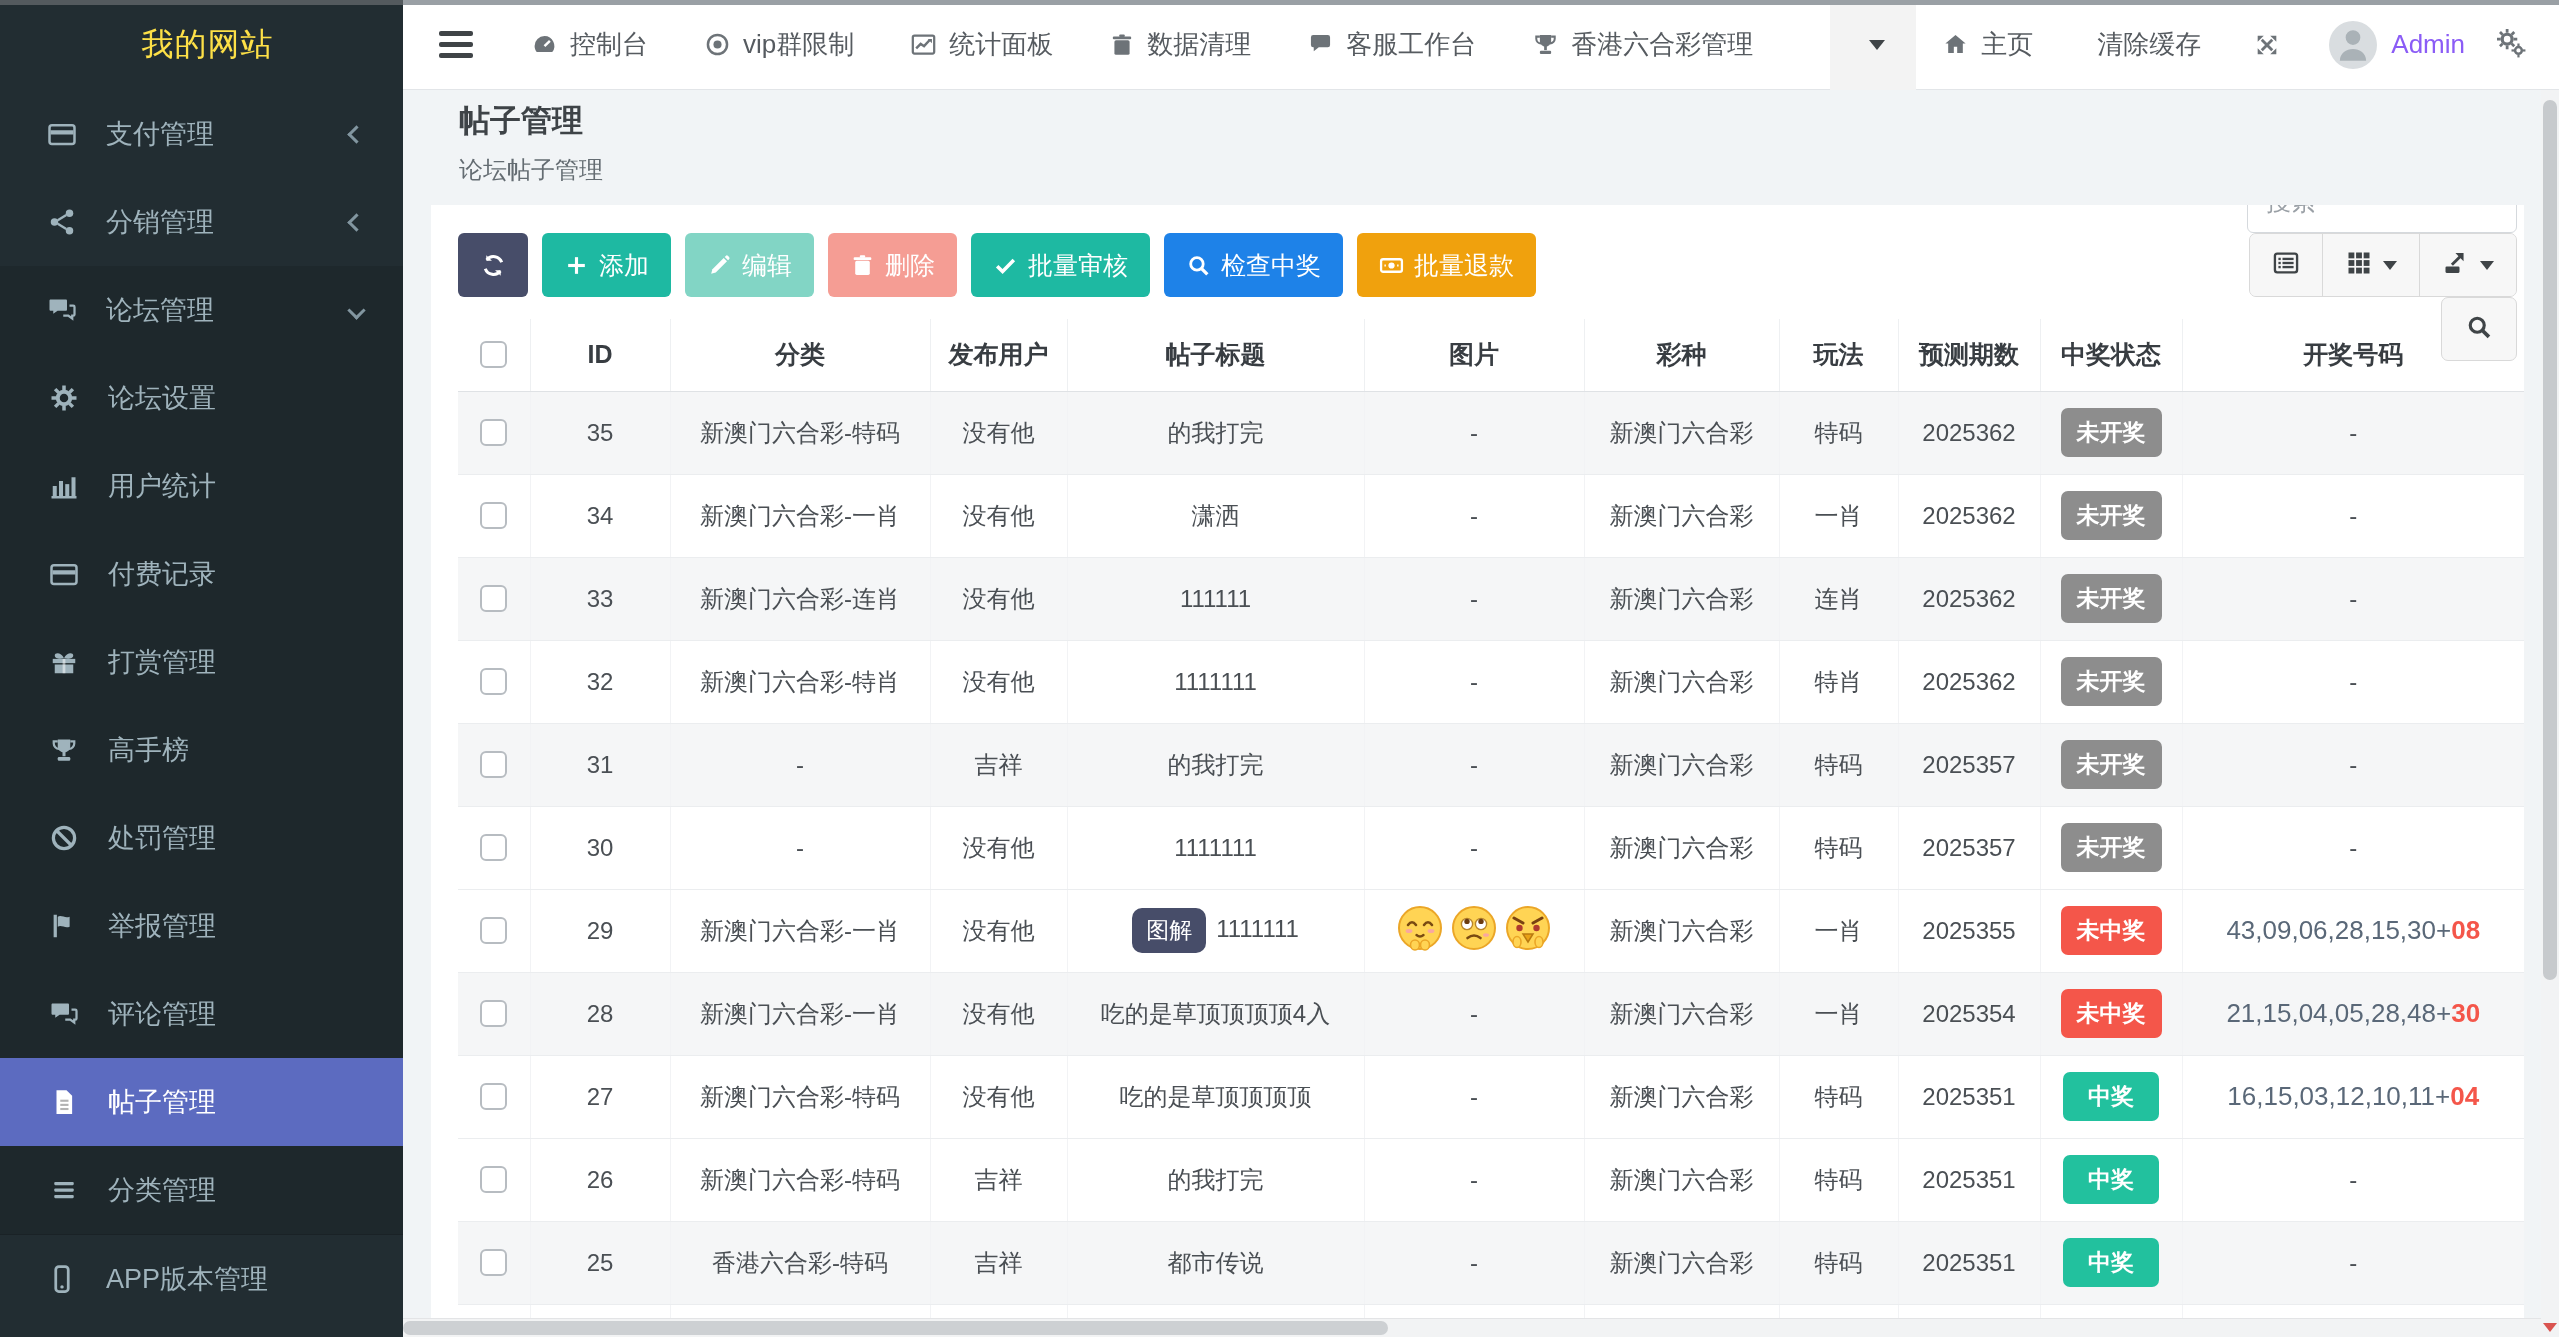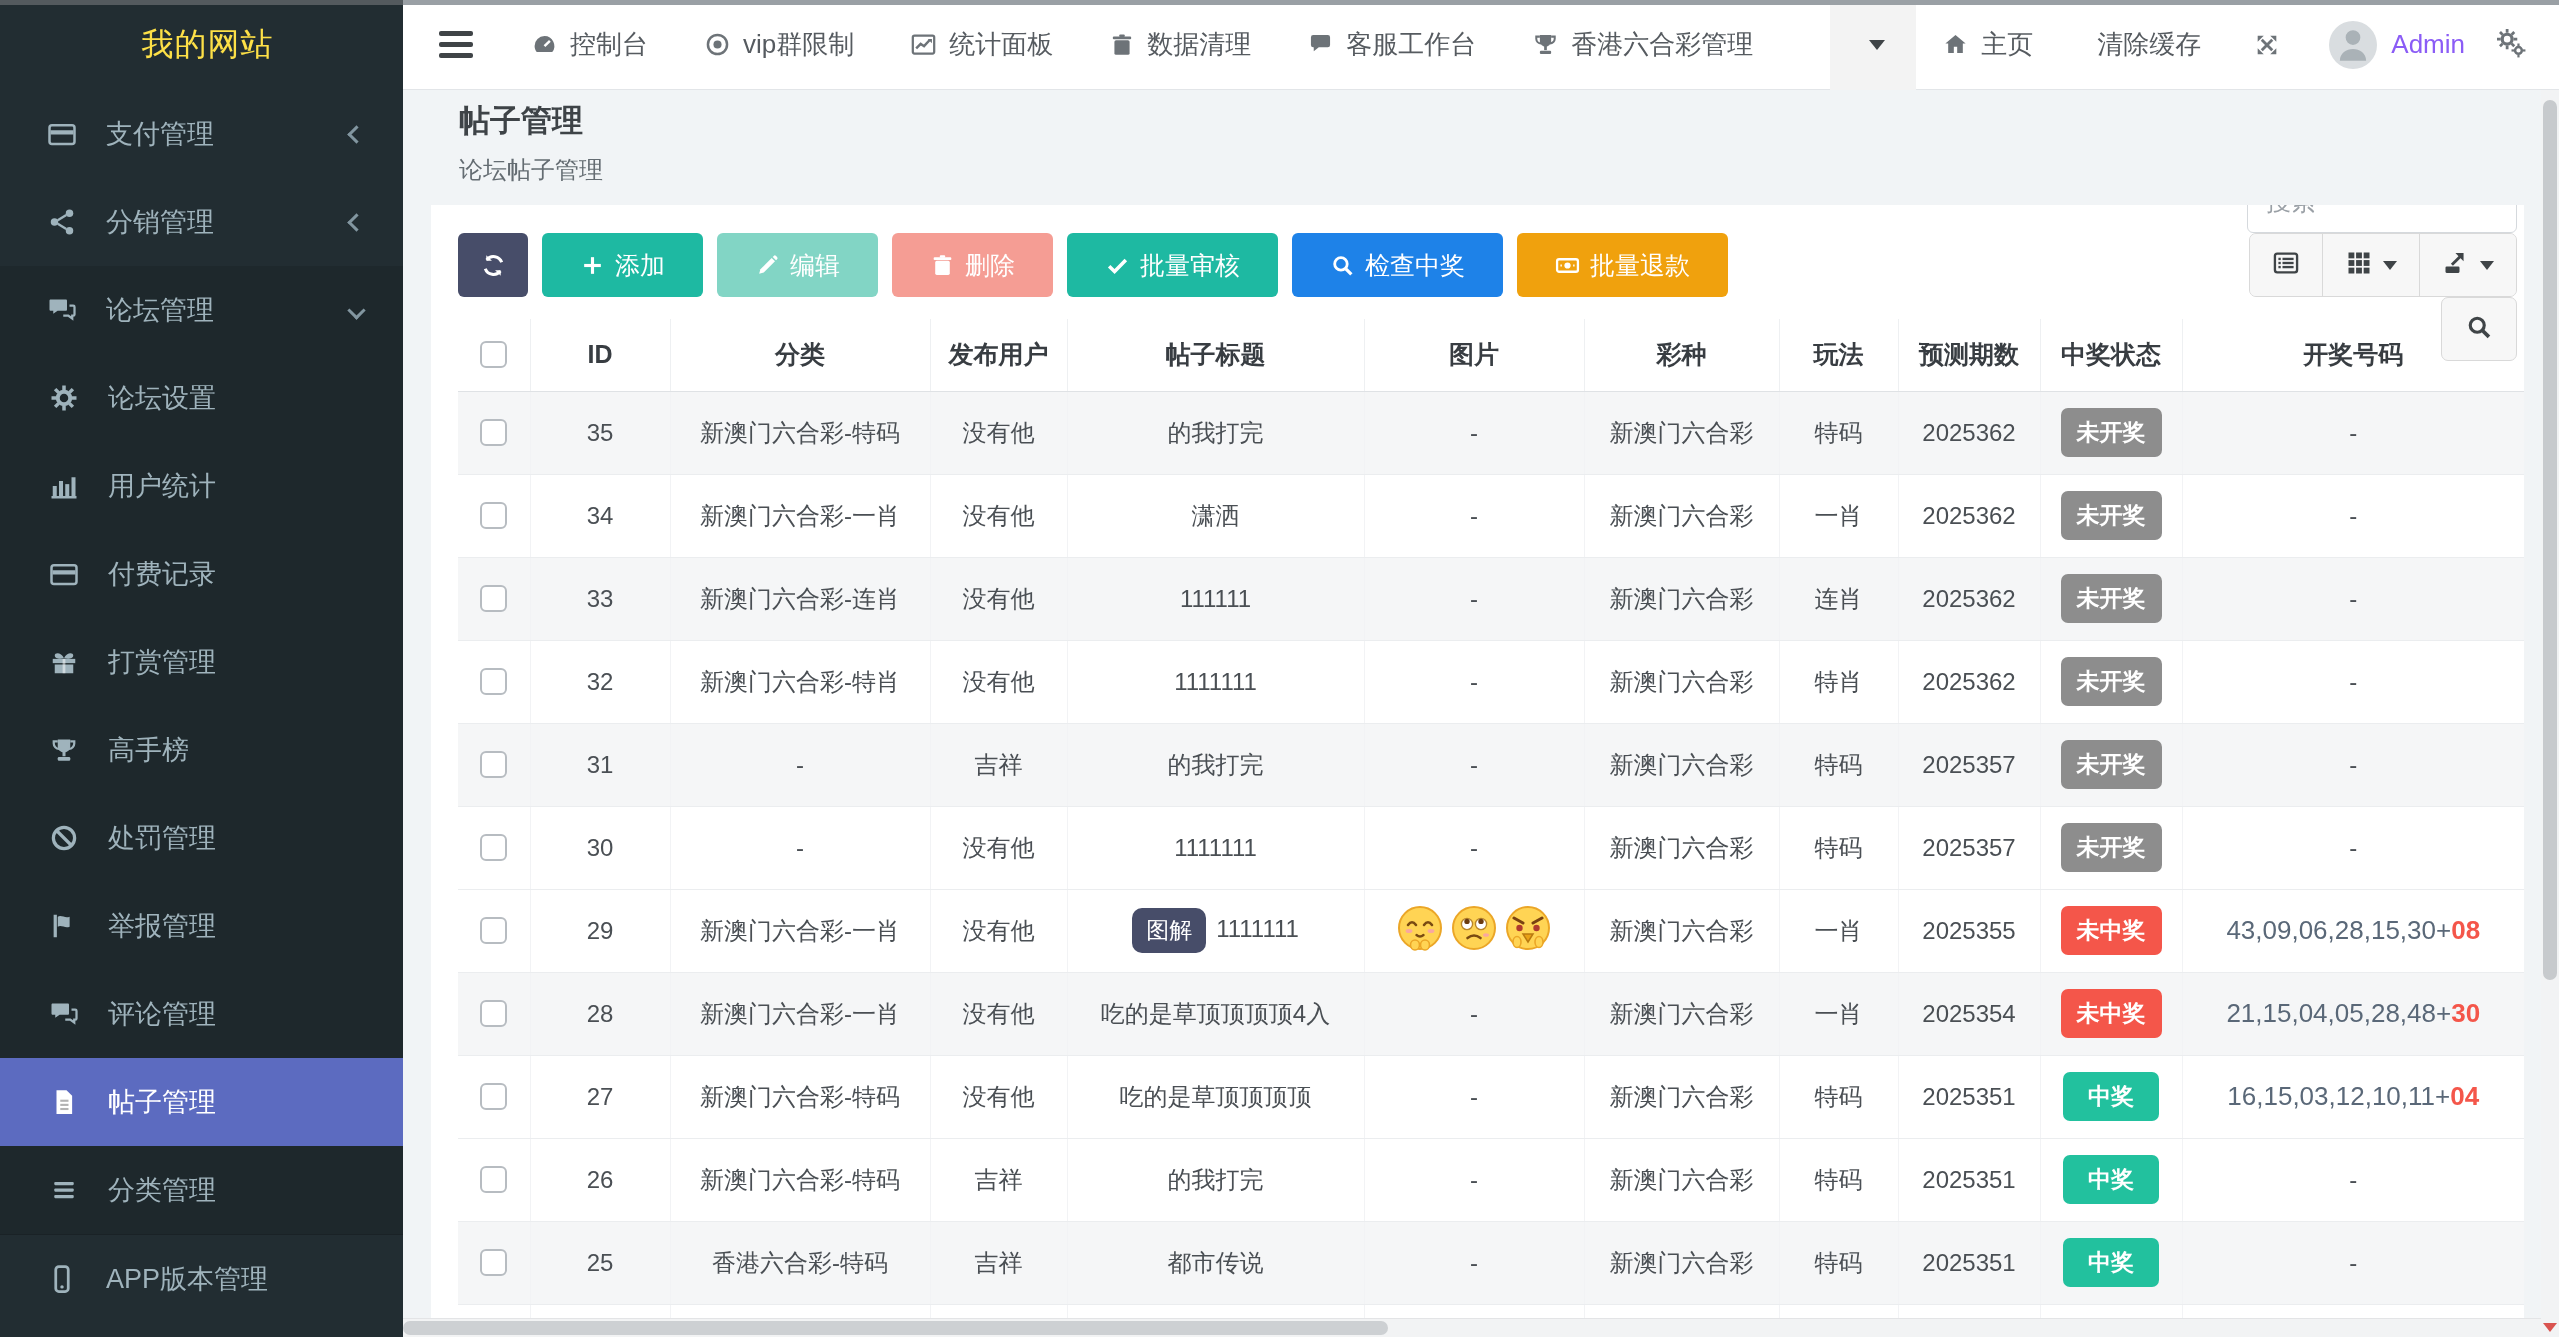--- a/index.html
+++ b/index.html
@@ -54,21 +54,21 @@
   .content { position:absolute; left:403px; top:90px; right:0; bottom:0; background:#f1f4f6; }
   .pagehead { padding:10px 30px 0 56px; }
   .ptitle { font-size:31px; font-weight:bold; color:#3e4347; }
   .psub { font-size:24px; color:#646c72; margin-top:12px; }
   .panel { position:absolute; left:28px; right:35px; top:115px; bottom:0; background:#fff;
     padding:28px 0 0 27px; overflow:hidden; }
 
   
   .toolbar { display:flex; align-items:center; height:64px; margin-bottom:22px; }
   .tbtn { height:64px; border:none; border-radius:6px; color:#fff; font-size:25px;
-    display:flex; align-items:center; gap:10px; padding:0 38px; margin-right:14px; cursor:pointer;
+    display:flex; align-items:center; gap:10px; padding:0 22px; margin-right:14px; cursor:pointer;
     font-family:inherit; }
   .tbtn .ic { display:flex; }
   .tbtn.icon-only { width:70px; justify-content:center; padding:0; }
   .tright { margin-left:auto; display:flex; align-items:flex-end; padding-right:7px;flex-direction:column; }
   .searchbox { width:270px; height:64px; border:1px solid #d5d9dd; border-radius:6px;
     font-size:25px; padding:0 18px; color:#3e4347; outline:none; font-family:inherit; }
   .searchbox::placeholder { color:#9aa0a6; }
   .viewgroup { display:flex; margin-left:16px; border:1px solid #d9d9d9; border-radius:7px;
     overflow:hidden; background:#f7f7f7; }
   .vbtn { height:62px; padding:0 22px; display:flex; align-items:center; gap:10px; color:#3f4447;

